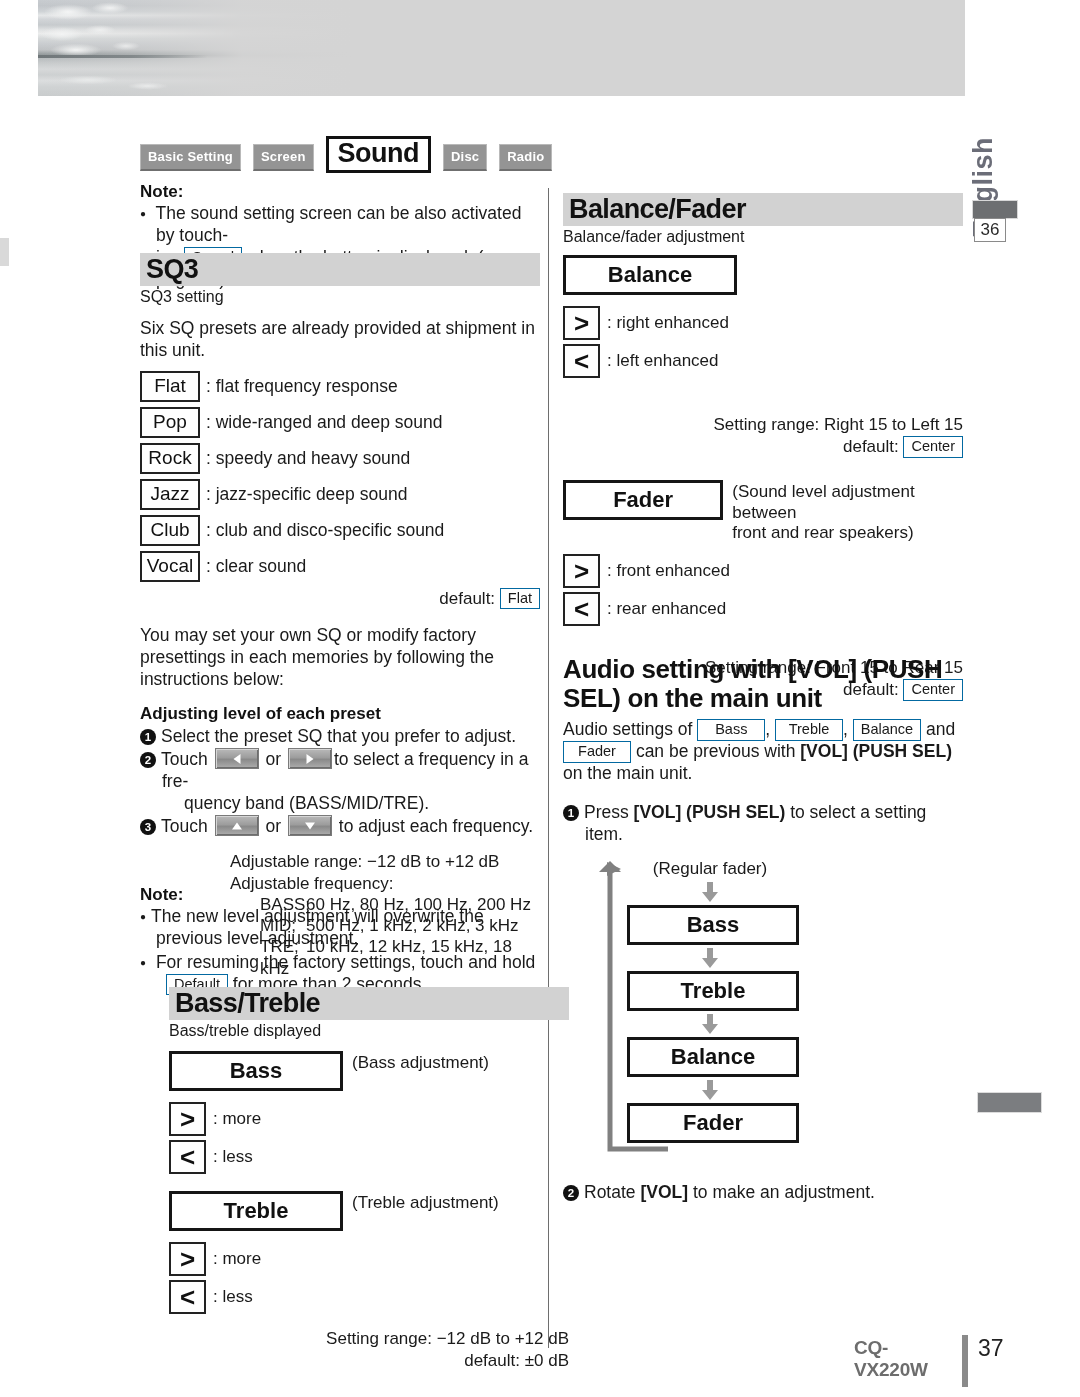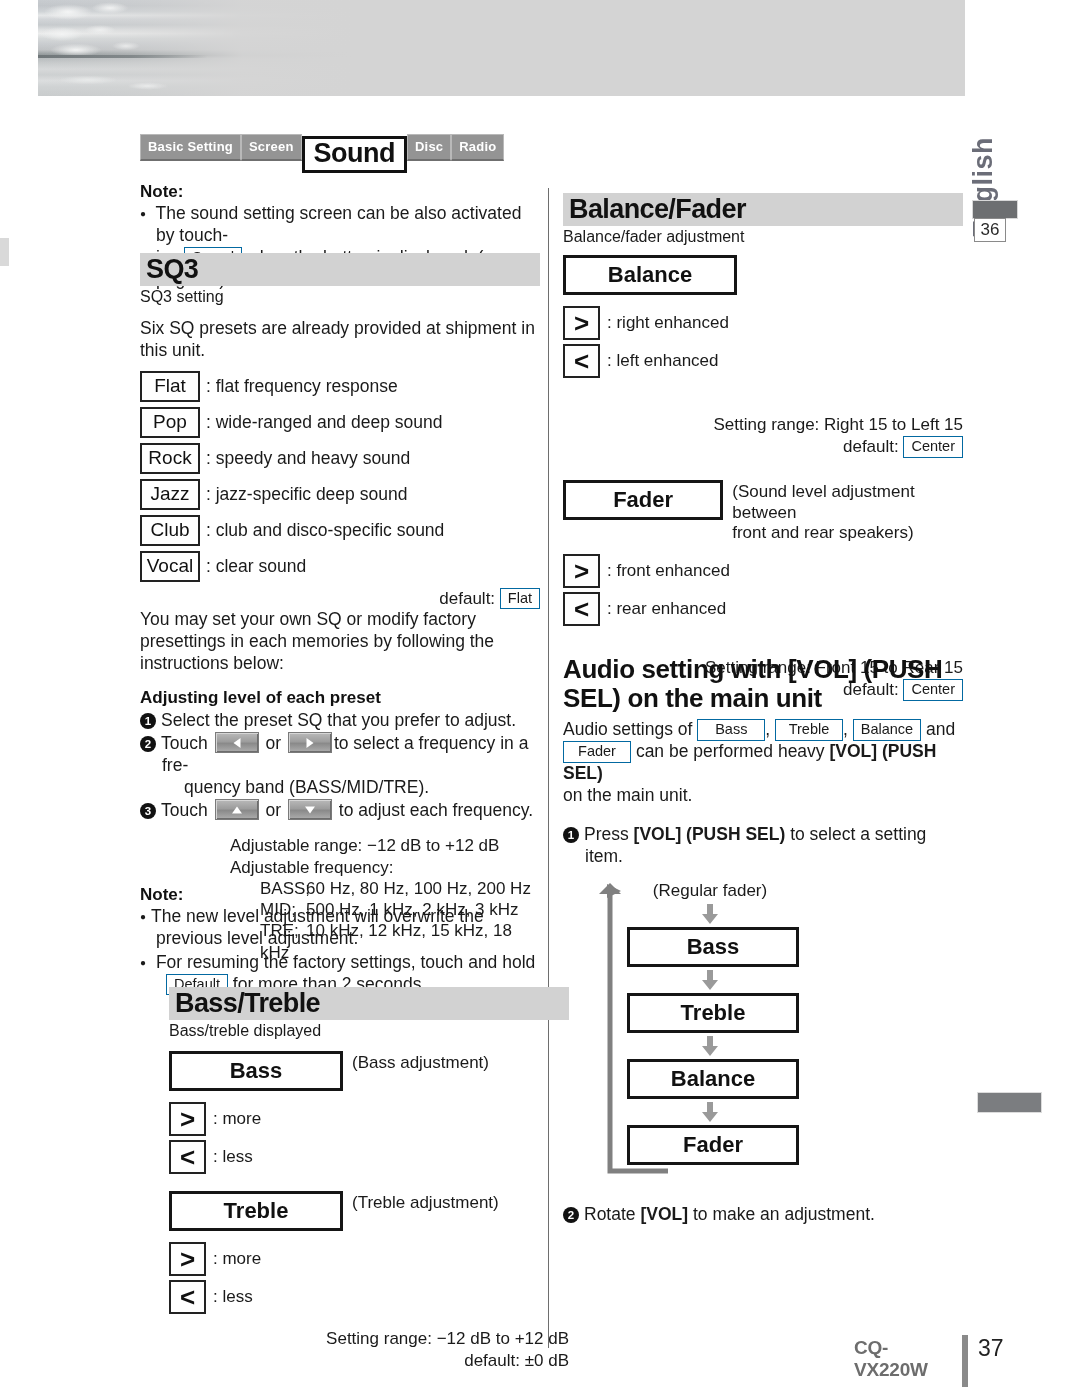--- a/index.html
+++ b/index.html
@@ -79,21 +79,21 @@
 
   
   .col{position:absolute;top:0;}
   .col-left{left:140px;width:400px;}
   .col-right{left:563px;width:400px;}
   .col-divider{
     position:absolute;left:548px;top:188px;width:1px;height:1160px;background:#6e6e6e;
   }
 
   
-  .tabs{position:absolute;left:140px;top:134px;display:flex;align-items:flex-start;gap:0;}
+  .tabs{position:absolute;left:140px;top:134px;display:flex;align-items:flex-end;gap:12px;}
   .tab{
     background:#949494;color:#ffffff;
     font-size:13px;font-weight:bold;
     padding:5px 7px 6px 7px;
     border:1px solid #b9b9b9;
     border-bottom:2px solid #6f6f6f;
     line-height:1;
     letter-spacing:.2px;
   }
   .tab.active{
@@ -325,21 +325,21 @@
           <div class="preset-key">Vocal</div>
           <div class="preset-desc">: clear sound</div>
         </div>
       </div>
 
       <div class="default-line">
         <span>default:</span>
         <span class="keybox">Flat</span>
       </div>
 
-      <div class="para" style="">You may set your own SQ or modify factory presettings in each memories by following the instructions below:</div>
+      <div class="para" style="margin-top:16px;">You may set your own SQ or modify factory presettings in each memories by following the instructions below:</div>
 
       <div class="note-head" style="margin-top:13px;">Adjusting level of each preset</div>
 
       <div class="step">
         <span class="num">1</span><span>Select the preset SQ that you prefer to adjust.</span>
       </div>
       <div class="step">
         <span class="num">2</span><span>Touch</span>
         <span class="touchbtn left"></span>
         <span>or</span>
@@ -479,21 +479,21 @@
         <span>SEL) on the main unit</span>
       </div>
 
       <div class="para" style="margin-top:6px;">
         <span>Audio settings of</span>
         <span class="keybox wide">Bass</span>,
         <span class="keybox wide">Treble</span>,
         <span class="keybox">Balance</span>
         <span>and</span><br>
         <span class="keybox wide">Fader</span>
-        <span>can be performed heavy</span>
+        <span>can be previous with</span>
         <b>[VOL] (PUSH SEL)</b><br>
         <span>on the main unit.</span>
       </div>
 
       <div class="step" style="margin-top:16px;">
         <span class="num">1</span><span>Press</span>
         <b>[VOL] (PUSH SEL)</b>
         <span>to select a setting item.</span>
       </div>
 

